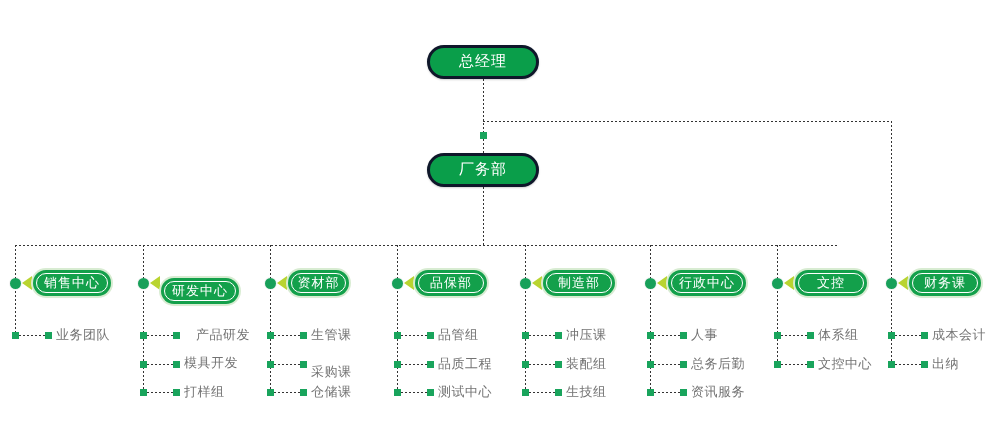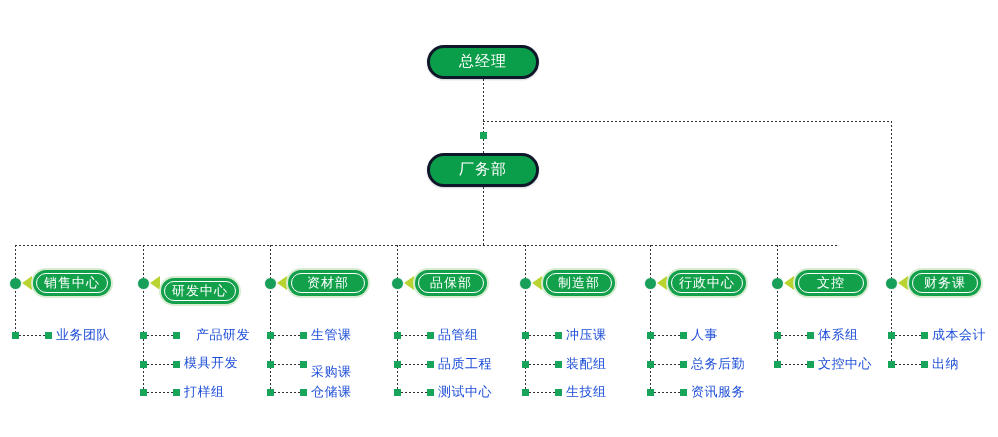--- a/index.html
+++ b/index.html
@@ -83,21 +83,21 @@
   .dot-square{
     position:absolute;
     width:7px;height:7px;
     background:#19a45c;
   }
 
   
   .leaf-label{
     position:absolute;
     font-size:13px;
-    color:#1d4ed8;
+    color:#737373;
     white-space:nowrap;
     line-height:1;
     letter-spacing:.5px;
   }
 </style>
 </head>
 <body>
 
 <div id="chart">
 
@@ -171,21 +171,21 @@
       <div class="dot-square" style="left: 172.5px; top: 331.5px;"></div>
       <div class="leaf-label" style="left: 196px; top: 328px;">产品研发</div>
       <div class="dot-square" style="left: 139.5px; top: 360.5px;"></div>
       <div class="dot-square" style="left: 172.5px; top: 360.5px;"></div>
       <div class="leaf-label" style="left: 184px; top: 357px; font-family: Liberation Mono, monospace;">模具开发</div>
       <div class="dot-square" style="left: 139.5px; top: 388.5px;"></div>
       <div class="dot-square" style="left: 172.5px; top: 388.5px;"></div>
       <div class="leaf-label" style="left: 184px; top: 385px;">打样组</div>
       <div class="dot-circle" style="left: 264.5px; top: 277.5px;"></div>
       <div class="arrow" style="left: 277px; top: 276px;"></div>
-      <div class="node dept" style="left: 288px; top: 270px; width: 80px; height: 26px;">
+      <div class="node dept" style="left: 288px; top: 270px; width: 61px; height: 26px;">
         <span class="inner"></span>
         <span class="cap">资材部</span>
       </div>
       <div class="dot-square" style="left: 266.5px; top: 331.5px;"></div>
       <div class="dot-square" style="left: 299.5px; top: 331.5px;"></div>
       <div class="leaf-label" style="left: 311px; top: 328px;">生管课</div>
       <div class="dot-square" style="left: 266.5px; top: 360.5px;"></div>
       <div class="dot-square" style="left: 299.5px; top: 360.5px;"></div>
       <div class="leaf-label" style="left: 311px; top: 365px;">采购课</div>
       <div class="dot-square" style="left: 266.5px; top: 388.5px;"></div>

